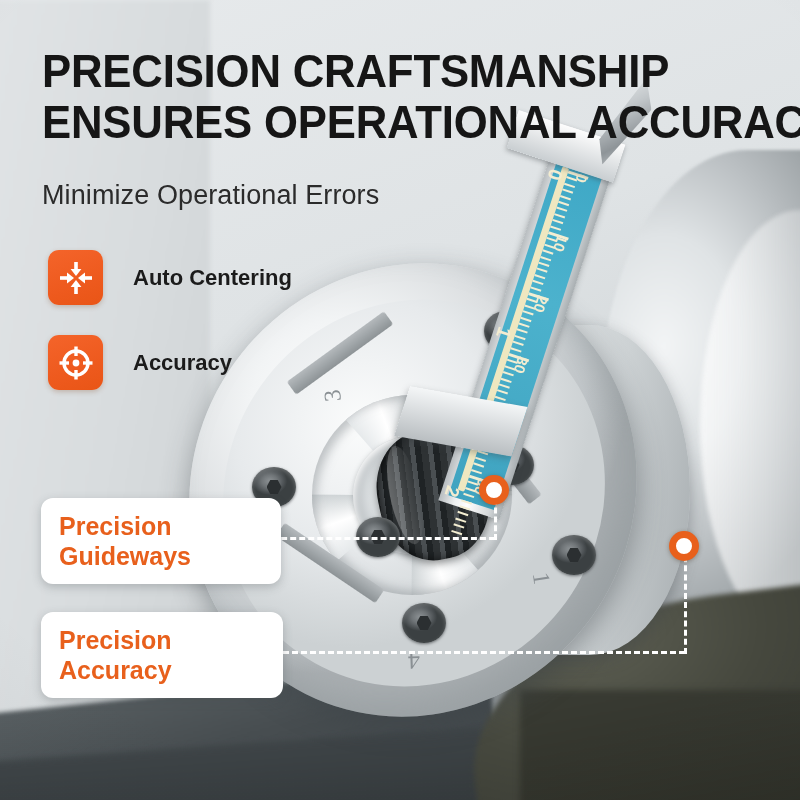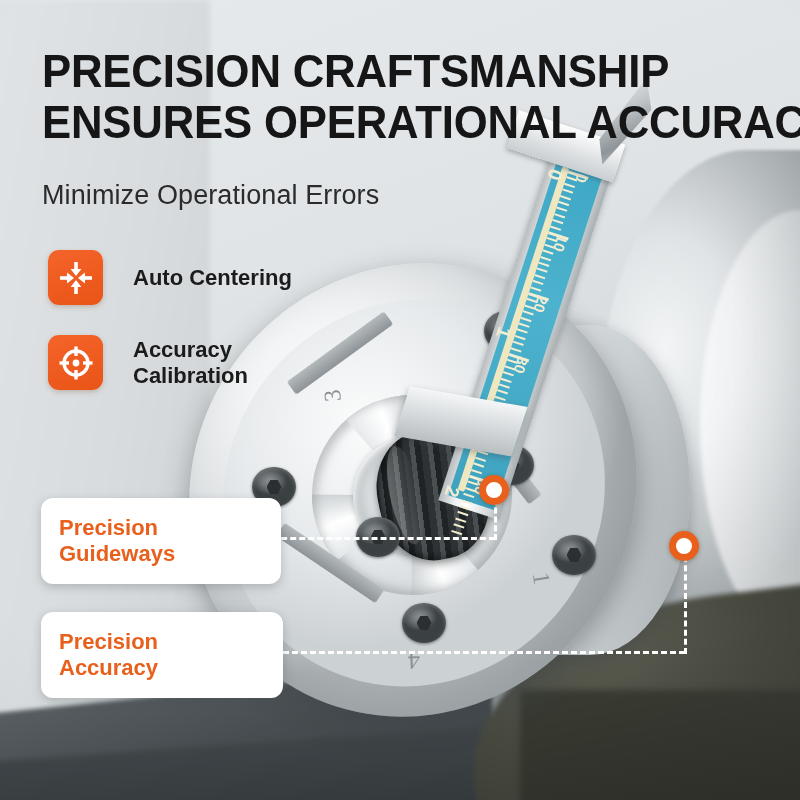--- a/index.html
+++ b/index.html
@@ -129,21 +129,21 @@
     display:flex;align-items:center;justify-content:center;
     box-shadow:0 2px 5px rgba(120,60,20,.25);}
   .feature-label{font-size:22px;font-weight:700;color:#1b1b1b;line-height:1.18;}
 
   
   .callout{position:absolute;background:#ffffff;border-radius:12px;
     box-shadow:0 3px 10px rgba(70,76,80,.28);
     display:flex;align-items:center;padding:0 18px;}
   .c1{left:41px;top:498px;width:204px;height:86px;}
   .c2{left:41px;top:612px;width:206px;height:86px;}
-  .callout-text{font-size:22px;font-weight:700;color:#e8601c;line-height:1.2;}
+  .callout-text{font-size:25px;font-weight:700;color:#e8601c;line-height:1.2;}
 
   .leader{position:absolute;border-top:3px dashed #ffffff;height:0;}
   .leader-v{position:absolute;border-left:3px dashed #ffffff;width:0;}
   .marker{position:absolute;width:30px;height:30px;border-radius:50%;
     background:#ffffff;border:7px solid #e8601c;box-sizing:border-box;
     box-shadow:0 1px 4px rgba(60,40,20,.35);}
 
   .vignette{position:absolute;inset:0;pointer-events:none;
     background:radial-gradient(120% 100% at 50% 40%,rgba(0,0,0,0) 55%,rgba(60,66,70,.13) 100%);}
 </style>
@@ -319,21 +319,20 @@
         <g stroke="#ffffff" stroke-width="3.4" stroke-linecap="butt">
           <line x1="19" y1="2.5" x2="19" y2="12"></line>
           <line x1="19" y1="26" x2="19" y2="35.5"></line>
           <line x1="2.5" y1="19" x2="12" y2="19"></line>
           <line x1="26" y1="19" x2="35.5" y2="19"></line>
         </g>
       </svg>
     </div>
     <div class="feature-label">
       <span>Accuracy</span><br>
-      <span>Calibration</span>
     </div>
   </div>
 
   <div class="leader" style="left:245px;top:537px;width:250px;"></div>
   <div class="leader-v" style="left:494px;top:490px;height:50px;"></div>
   <div class="marker" style="left:479px;top:475px;"></div>
 
   <div class="leader" style="left:247px;top:651px;width:438px;"></div>
   <div class="leader-v" style="left:684px;top:547px;height:107px;"></div>
   <div class="marker" style="left:669px;top:531px;"></div>

